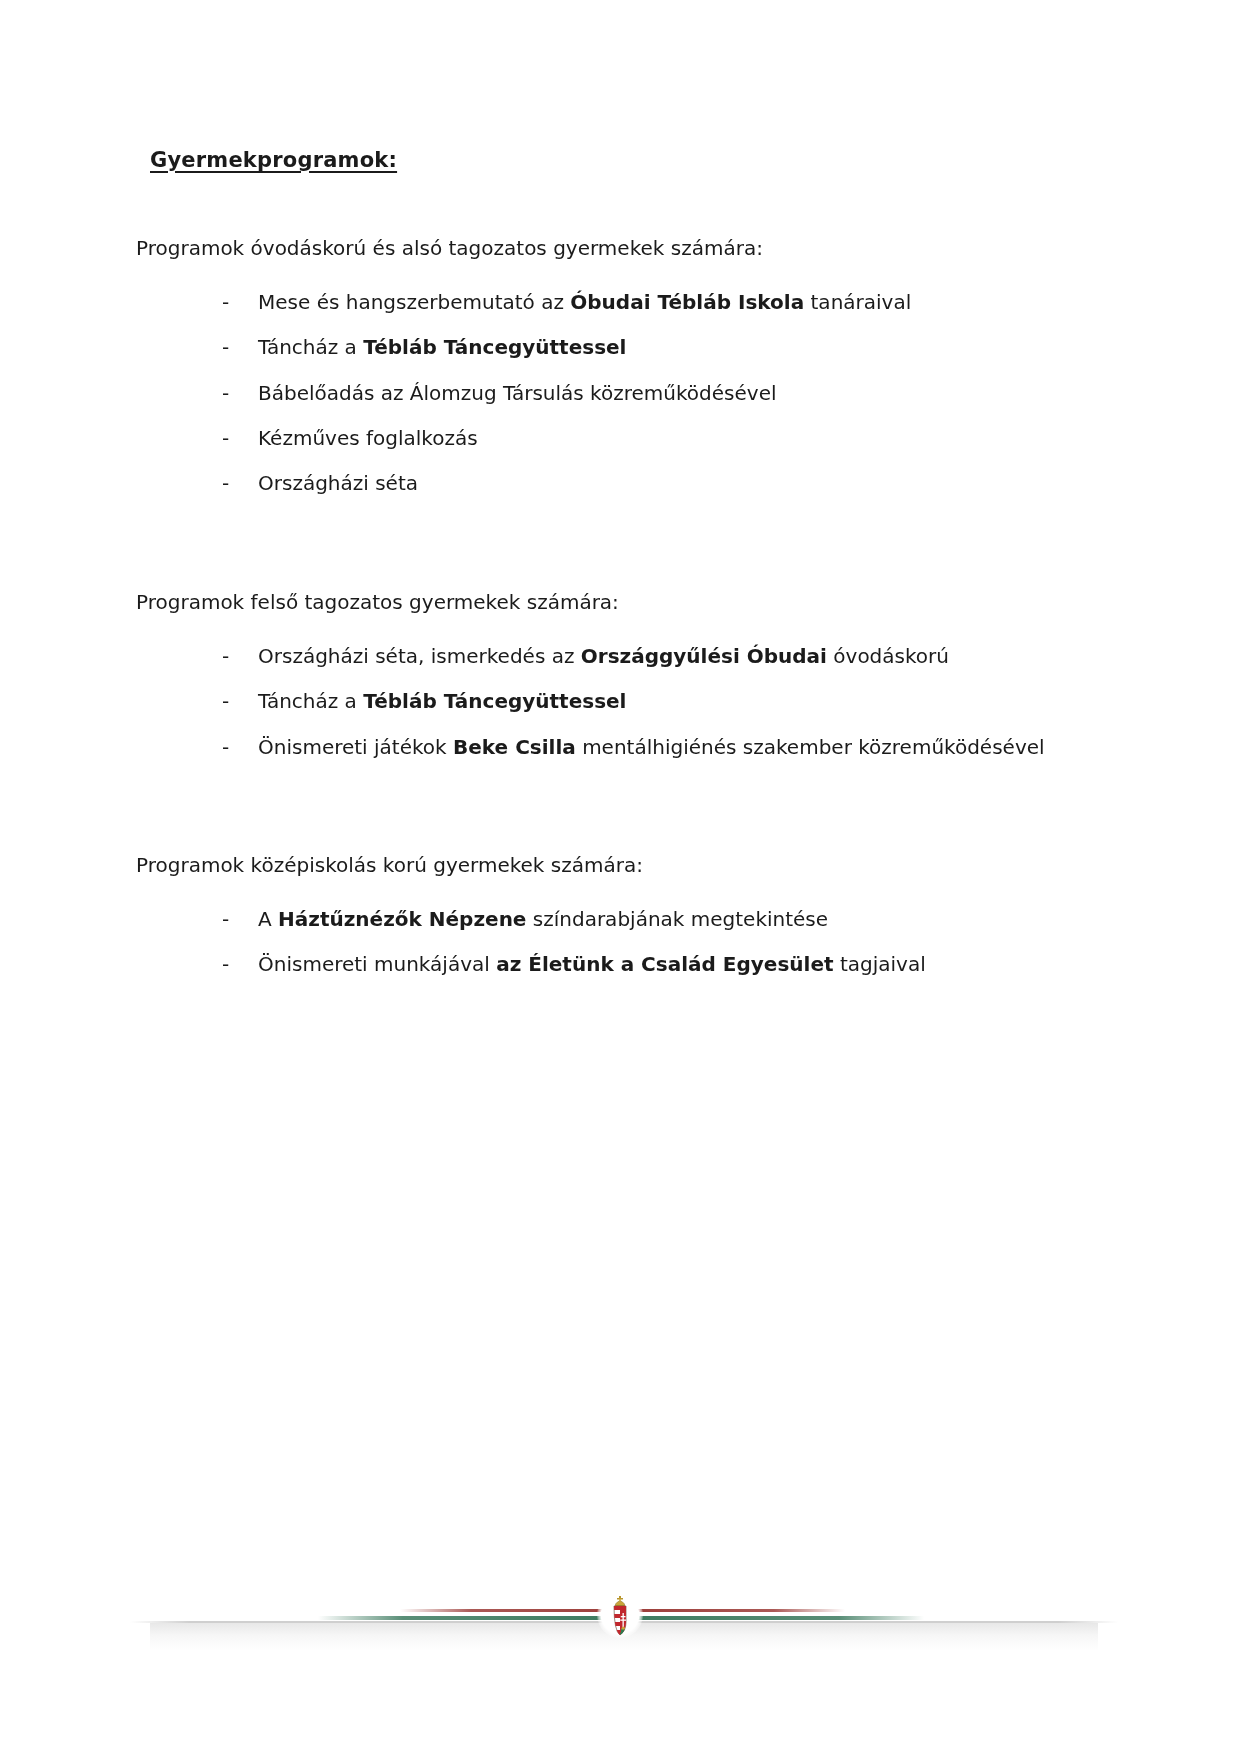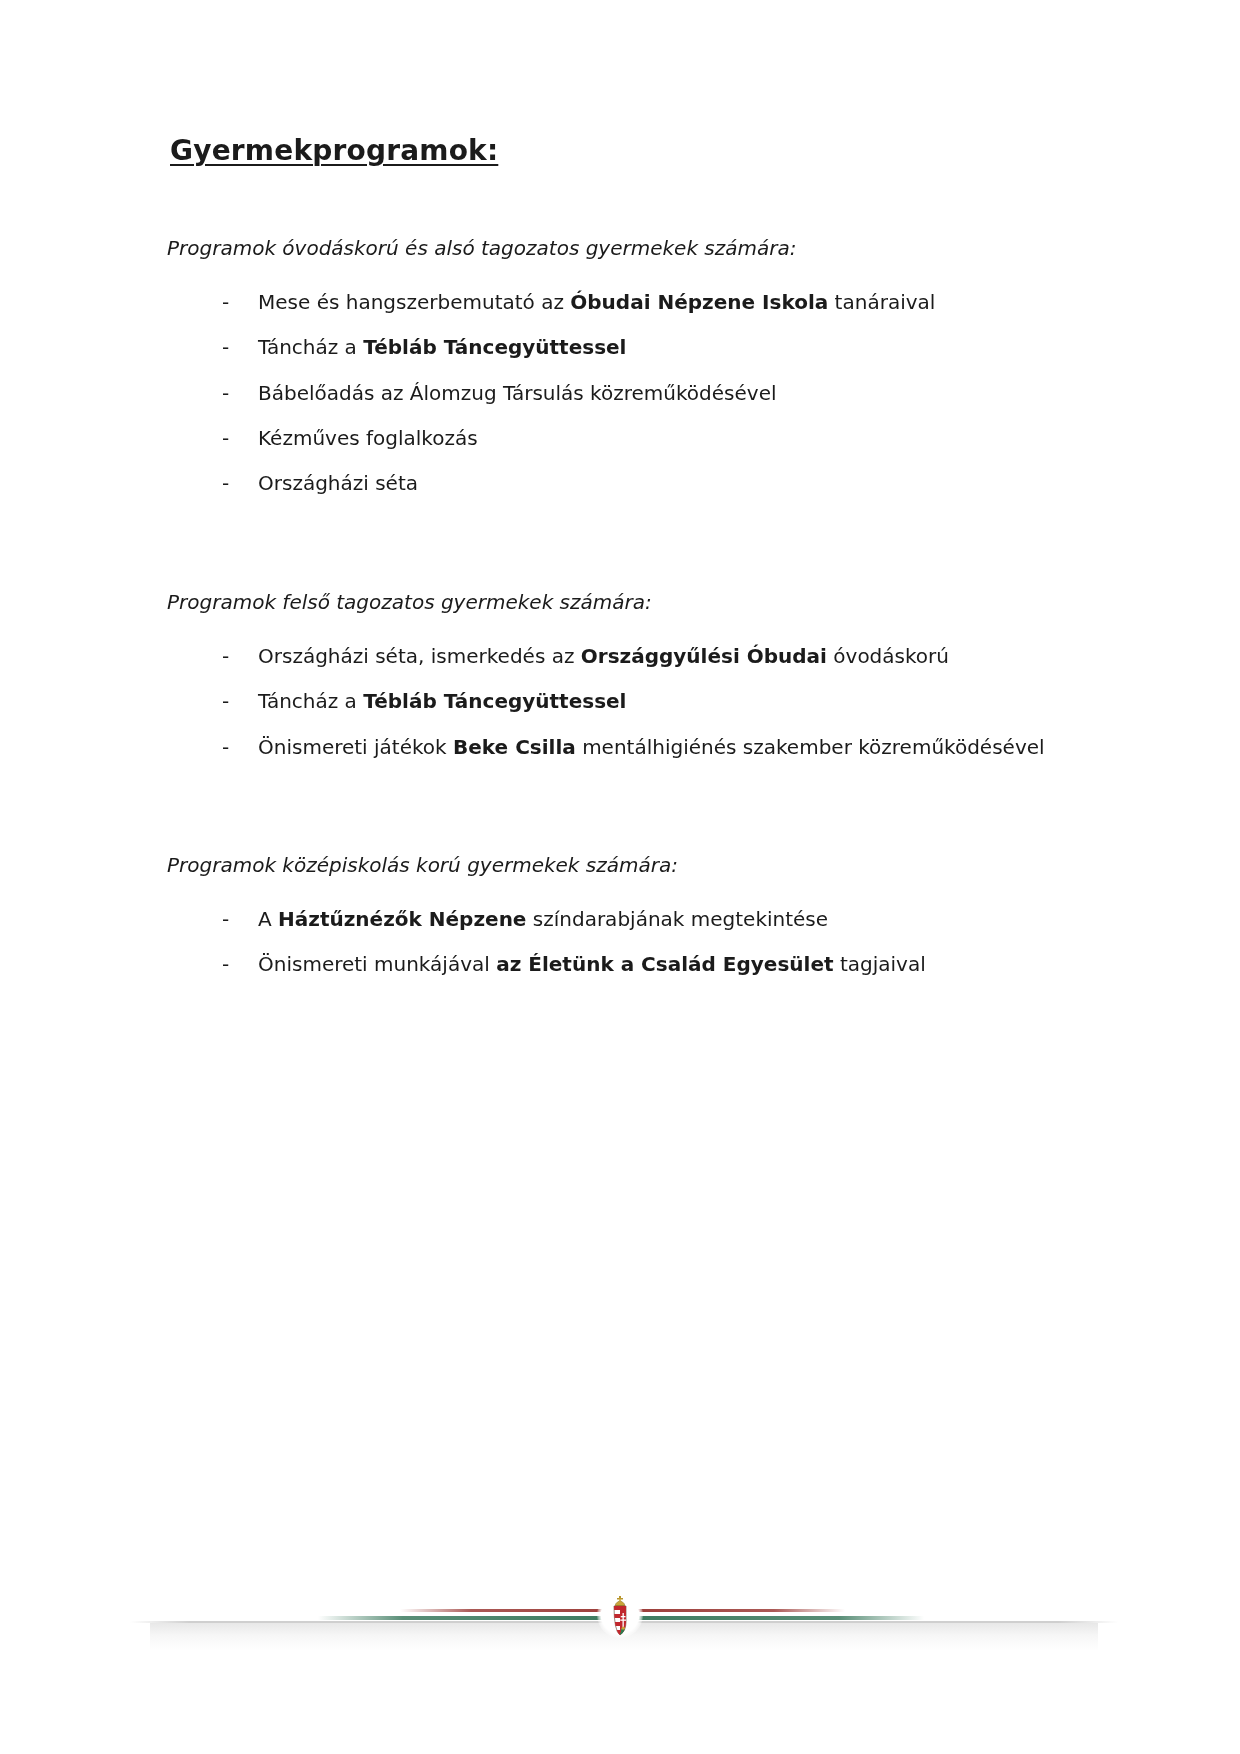--- a/index.html
+++ b/index.html
@@ -5,32 +5,31 @@
   html,body{margin:0;padding:0;background:#ffffff;}
   .page{
     position:relative;
     width:1240px;height:1754px;
     background:#ffffff;
     font-family:"DejaVu Sans","Liberation Sans",sans-serif;
     color:#1b1b1b;
     overflow:hidden;
   }
   .doc-title{
-    position:absolute;left:150px;top:134px;
-    font-size:28px;font-weight:700;
+    position:absolute;left:150px;top:148px;
+    font-size:21px;font-weight:700;
     text-decoration:underline;
     text-decoration-thickness:2px;
     text-underline-offset:4px;
     letter-spacing:0.2px;
     white-space:nowrap;
-    margin-left:20px;
   }
   .section-heading{
-    position:absolute;left:167px;
-    font-size:20px;font-style:italic;
+    position:absolute;left:136px;
+    font-size:20px;
     white-space:nowrap;
   }
   .bullet-row{
     position:absolute;left:222px;
     display:flex;align-items:flex-start;
     font-size:20px;line-height:24px;
     white-space:nowrap;
   }
   .bullet-dash{
     flex:0 0 36px;
@@ -67,21 +66,21 @@
 <body>
 
 <div class="page">
 
   <div class="doc-title">Gyermekprogramok:</div>
 
   <div id="sections">
       <div class="section-heading" style="top: 236px;">Programok óvodáskorú és alsó tagozatos gyermekek számára:</div>
       <div class="bullet-row" style="top: 290px;">
         <span class="bullet-dash">-</span>
-        <span class="bullet-text"><span>Mese és hangszerbemutató az </span><b>Óbudai Népzene Iskola</b><span> tanáraival</span></span>
+        <span class="bullet-text"><span>Mese és hangszerbemutató az </span><b>Óbudai Tébláb Iskola</b><span> tanáraival</span></span>
       </div>
       <div class="bullet-row" style="top: 335.3px;">
         <span class="bullet-dash">-</span>
         <span class="bullet-text"><span>Táncház a </span><b>Tébláb Táncegyüttessel</b></span>
       </div>
       <div class="bullet-row" style="top: 380.6px;">
         <span class="bullet-dash">-</span>
         <span class="bullet-text"><span>Bábelőadás az Álomzug Társulás közreműködésével</span></span>
       </div>
       <div class="bullet-row" style="top: 425.9px;">

